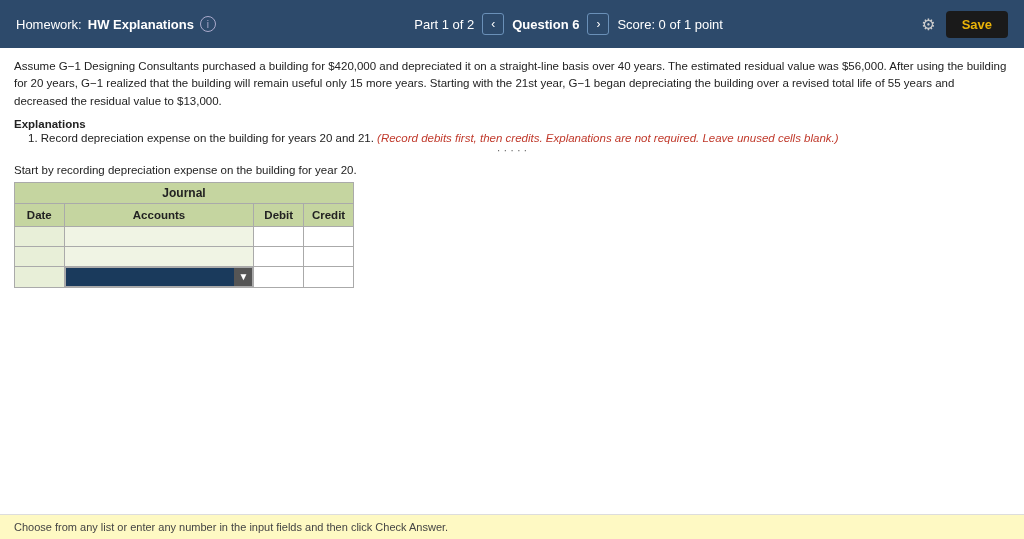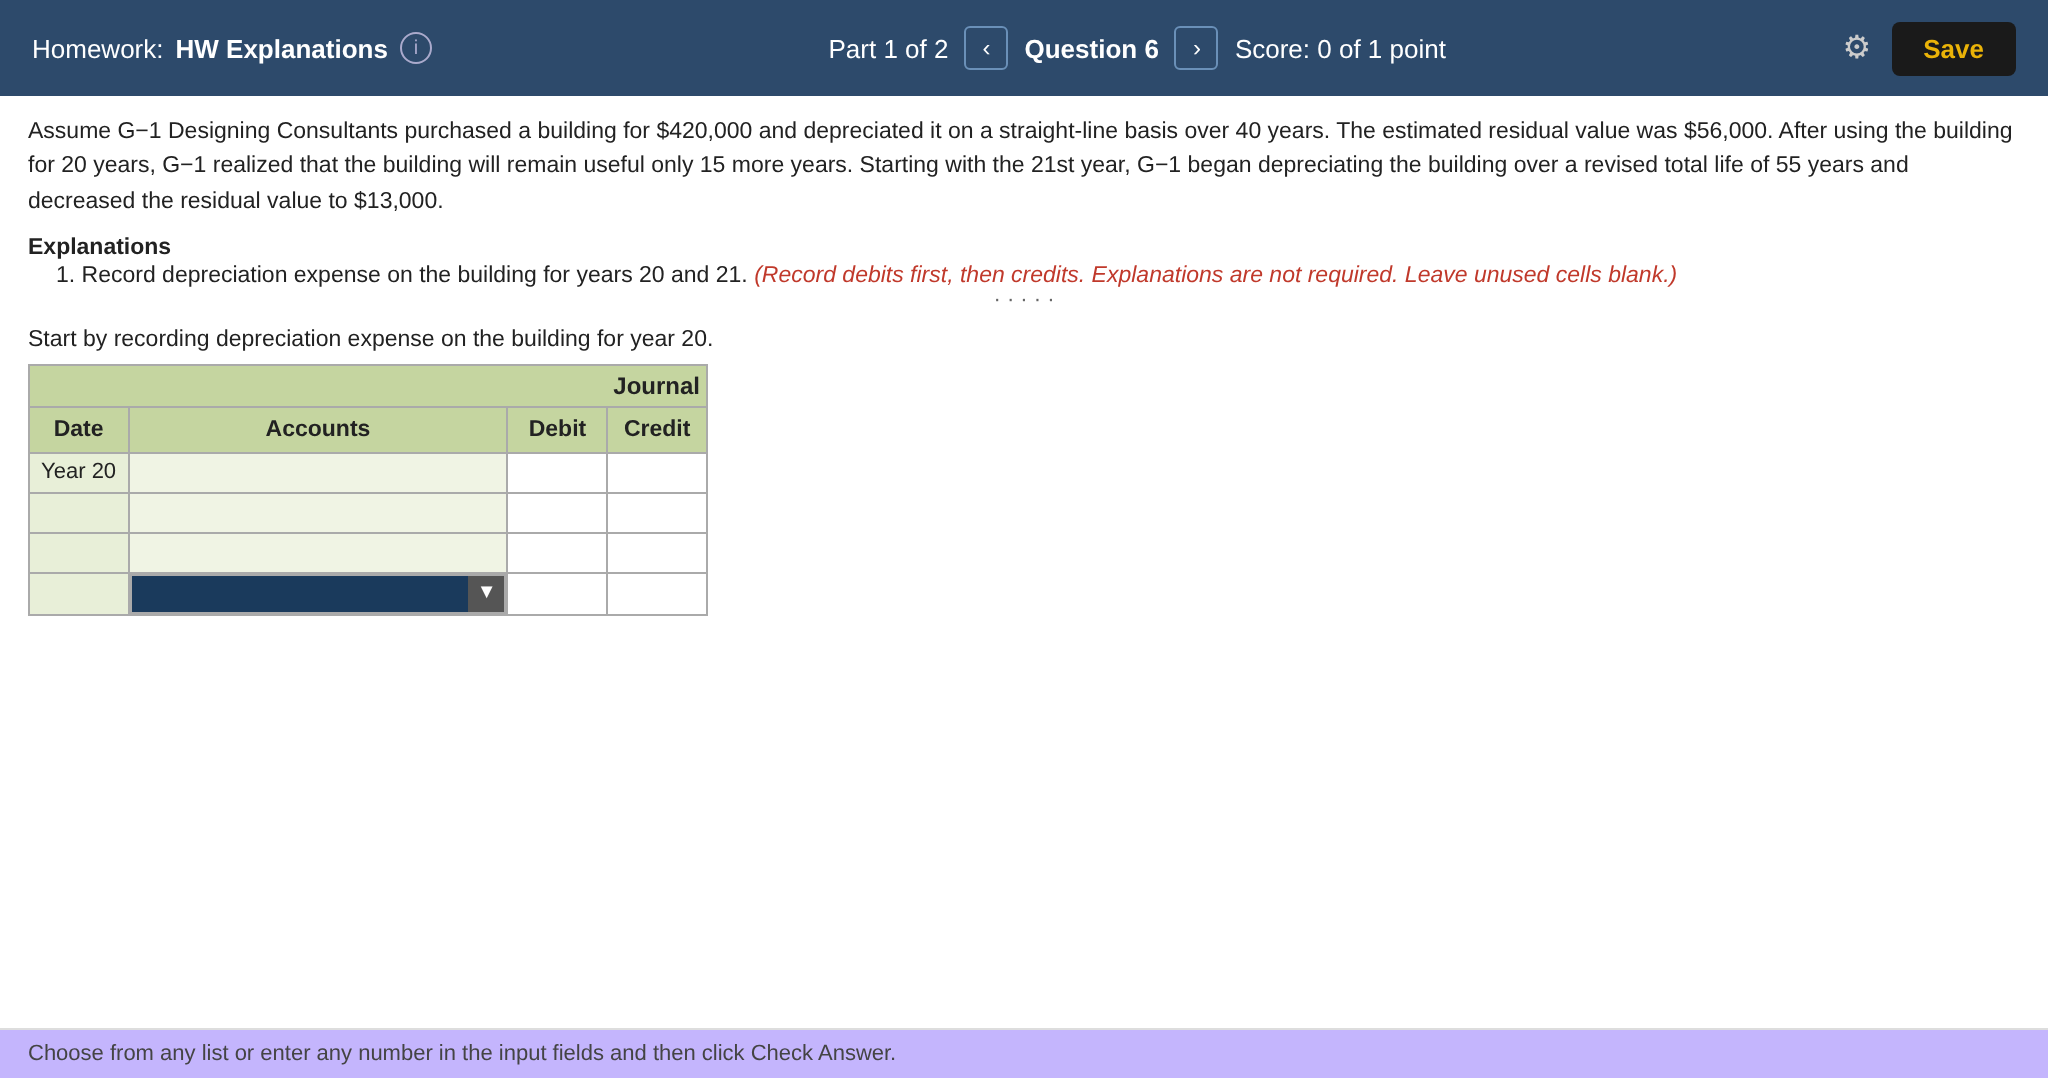--- a/index.html
+++ b/index.html
@@ -47,21 +47,21 @@
     .instruction { font-size: 11.5px; margin: 8px 0 6px 0; }
 
     
     .scroll-hint {
       text-align: center; font-size: 11px; color: #666; margin-bottom: 4px;
     }
 
     
     .journal-container { width: 340px; }
     .journal-title {
-      background: #c5d5a0; text-align: right; font-weight: bold;
+      background: #c5d5a0; text-align: center; font-weight: bold;
       font-size: 12px; padding: 3px; border: 1px solid #aaa; border-bottom: none;
     }
     .journal-table {
       border-collapse: collapse; width: 100%;
     }
     .journal-table th {
       background: #c5d5a0; border: 1px solid #aaa; padding: 5px 6px;
       font-size: 11.5px; font-weight: bold; text-align: center;
     }
     .journal-table th.accounts-th { text-align: center; }
@@ -91,21 +91,21 @@
     }
     .dropdown-arrow-btn {
       background: #555; border: none; color: #fff; width: 18px; height: 100%;
       cursor: pointer; font-size: 10px; display: flex; align-items: center; justify-content: center;
     }
 
     
     .footer {
       position: fixed; bottom: 0; left: 0; right: 0;
       padding: 6px 14px; font-size: 11px; color: #444;
-      background: #c4b5fd; border-top: 1px solid #ddd;
+      background: #fef9c3; border-top: 1px solid #ddd;
     }
   </style>
 </head>
 <body>
 
 <div class="header">
   <div class="header-left">
     <span class="hw-label">Homework:</span>
     <span class="hw-title">HW Explanations</span>
     <span class="info-icon">i</span>
@@ -144,32 +144,20 @@
       <thead>
         <tr>
           <th class="accounts-th" style="width:50px;">Date</th>
           <th class="accounts-th">Accounts</th>
           <th>Debit</th>
           <th>Credit</th>
         </tr>
       </thead>
       <tbody>
         <tr>
-          <td class="date-cell">Year 20</td>
-          <td class="account-cell">
-            <input class="cell-input" type="text" value="" style="">
-          </td>
-          <td class="debit-cell">
-            <input class="cell-input" type="text" value="" style="">
-          </td>
-          <td class="credit-cell">
-            <input class="cell-input" type="text" value="" style="">
-          </td>
-        </tr>
-        <tr>
           <td class="date-cell"></td>
           <td class="account-cell">
             <input class="cell-input" type="text" value="" style="">
           </td>
           <td class="debit-cell">
             <input class="cell-input" type="text" value="" style="">
           </td>
           <td class="credit-cell">
             <input class="cell-input" type="text" value="" style="">
           </td>

